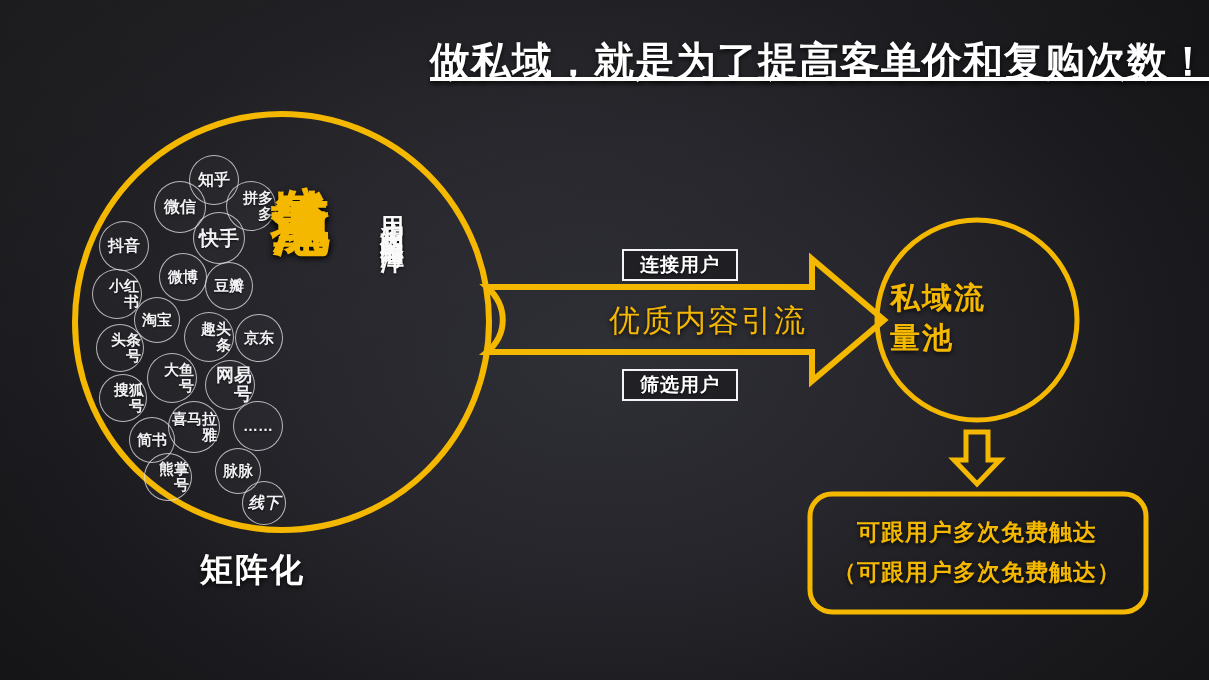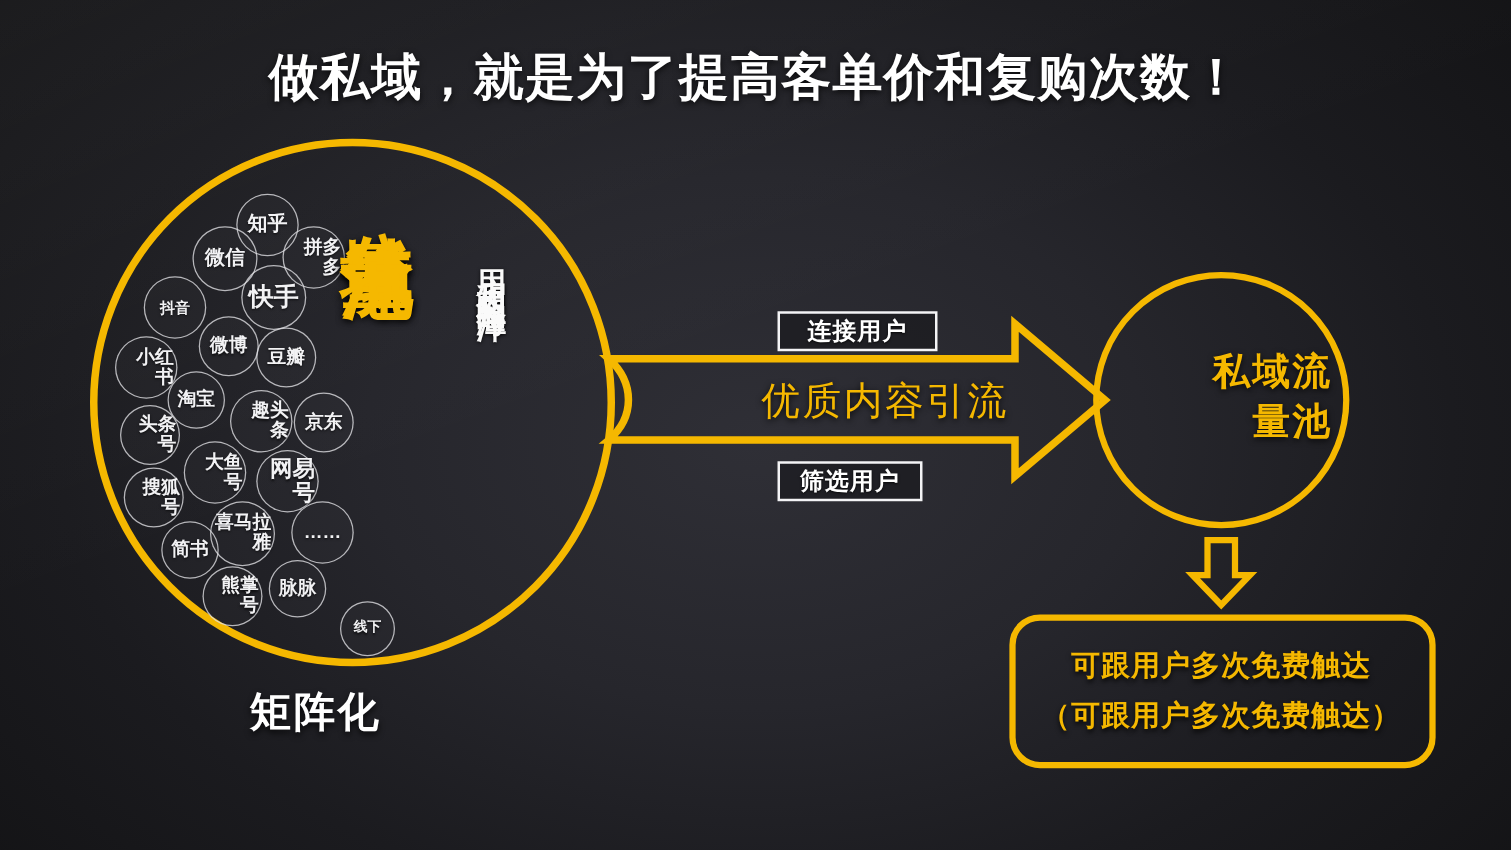--- a/index.html
+++ b/index.html
@@ -15,26 +15,27 @@
       radial-gradient(ellipse 820px 560px at 50% 52%, #2f2f36 0%, #26262c 38%, #1b1b1f 68%, #131315 100%);
   }
   #stage::after{
     content:""; position:absolute; inset:0; pointer-events:none;
     background:linear-gradient(160deg, rgba(255,255,255,.035) 0%, rgba(255,255,255,0) 45%);
   }
 
   
   #title {
     position:absolute; left:0; right:0; top:34px;
-    text-align:center;
+    text-align:right;
     color:#ffffff;
     font-size:40px; font-weight:bold;
     letter-spacing:1px;
     text-shadow:0 2px 5px rgba(0,0,0,.75);
     z-index:6;
+    text-decoration:underline;
   }
 
   
   #art { position:absolute; left:0; top:0; width:1209px; height:680px; z-index:2; }
 
   
   .bubble{
     position:absolute; z-index:4;
     border:1.6px solid rgba(226,226,230,.78);
     border-radius:50%;
@@ -80,28 +81,28 @@
   
   .tag-box{
     position:absolute; z-index:5;
     border:2px solid #f4f4f6;
     background:rgba(22,22,25,.55);
     color:#ffffff; font-size:19px; font-weight:bold;
     letter-spacing:1px;
     display:flex; align-items:center; justify-content:center;
     text-shadow:0 1px 2px rgba(0,0,0,.8);
   }
-  #tag-connect{ left:622px; top:249px; width:128px; height:32px; }
+  #tag-connect{ left:622px; top:249px; width:116px; height:32px; }
   #tag-filter { left:622px; top:369px; width:116px; height:32px; }
 
   
   #private-pool-label{
     position:absolute; z-index:5;
     left:890px; top:278px; width:176px;
-    text-align:right;
+    text-align:left;
     color:#F5B800; font-size:30px; font-weight:bold;
     line-height:1.32; letter-spacing:2px;
     text-shadow:0 2px 5px rgba(0,0,0,.8);
   }
 
   
   #callout-text{
     position:absolute; z-index:5;
     left:812px; top:512px; width:330px;
     text-align:center;
@@ -144,37 +145,37 @@
     <path d="M 966 432 L 988 432 L 988 460 L 1000 460 L 977 484 L 954 460 L 966 460 Z" fill="none" stroke="#F5B800" stroke-width="5" stroke-linejoin="miter"></path>
 
     <rect x="810" y="494" width="336" height="118" rx="22" ry="22" fill="none" stroke="#F5B800" stroke-width="5"></rect>
   </svg>
 
   <div id="bubbles">
       <div class="bubble" style="left: 189px; top: 155px; width: 50px; height: 50px; font-size: 16px;">知乎</div>
       <div class="bubble" style="left: 154px; top: 181px; width: 52px; height: 52px; font-size: 16px;">微信</div>
       <div class="bubble" style="left: 226px; top: 181px; width: 50px; height: 50px; font-size: 15px; line-height: 1.05;">拼多多</div>
       <div class="bubble" style="left: 193px; top: 212px; width: 52px; height: 52px; font-size: 20px;">快手</div>
-      <div class="bubble" style="left: 115px; top: 221px; width: 50px; height: 50px; font-size: 12px;">抖音</div>
+      <div class="bubble" style="left: 99px; top: 221px; width: 50px; height: 50px; font-size: 16px;">抖音</div>
       <div class="bubble" style="left: 159px; top: 253px; width: 48px; height: 48px; font-size: 15px;">微博</div>
       <div class="bubble" style="left: 205px; top: 262px; width: 48px; height: 48px; font-size: 15px;">豆瓣</div>
       <div class="bubble" style="left: 92px; top: 269px; width: 50px; height: 50px; font-size: 15px; line-height: 1.05;">小红书</div>
       <div class="bubble" style="left: 134px; top: 297px; width: 46px; height: 46px; font-size: 15px;">淘宝</div>
       <div class="bubble" style="left: 184px; top: 312px; width: 50px; height: 50px; font-size: 15px; line-height: 1.05;">趣头条</div>
       <div class="bubble" style="left: 235px; top: 314px; width: 48px; height: 48px; font-size: 15px;">京东</div>
       <div class="bubble" style="left: 96px; top: 324px; width: 48px; height: 48px; font-size: 15px; line-height: 1.05;">头条号</div>
       <div class="bubble" style="left: 147px; top: 353px; width: 50px; height: 50px; font-size: 15px; line-height: 1.05;">大鱼号</div>
       <div class="bubble" style="left: 205px; top: 360px; width: 50px; height: 50px; font-size: 18px; line-height: 1.05;">网易号</div>
       <div class="bubble" style="left: 99px; top: 374px; width: 48px; height: 48px; font-size: 15px; line-height: 1.05;">搜狐号</div>
-      <div class="bubble" style="left: 168px; top: 401px; width: 52px; height: 52px; font-size: 15px; line-height: 1.05; font-family: Liberation Serif, serif;">喜马拉雅</div>
+      <div class="bubble" style="left: 168px; top: 401px; width: 52px; height: 52px; font-size: 15px; line-height: 1.05;">喜马拉雅</div>
       <div class="bubble" style="left: 233px; top: 401px; width: 50px; height: 50px; font-size: 15px;">……</div>
       <div class="bubble" style="left: 129px; top: 417px; width: 46px; height: 46px; font-size: 15px;">简书</div>
-      <div class="bubble" style="left: 162px; top: 453px; width: 48px; height: 48px; font-size: 15px; line-height: 1.05;">熊掌号</div>
+      <div class="bubble" style="left: 144px; top: 453px; width: 48px; height: 48px; font-size: 15px; line-height: 1.05;">熊掌号</div>
       <div class="bubble" style="left: 215px; top: 448px; width: 46px; height: 46px; font-size: 15px;">脉脉</div>
-      <div class="bubble" style="left: 272px; top: 481px; width: 44px; height: 44px; font-size: 11px;">线下</div>
+      <div class="bubble" style="left: 242px; top: 481px; width: 44px; height: 44px; font-size: 16px; font-style: italic;">线下</div>
     </div>
 
   <div class="vtext" id="pool-title">公域流量池</div>
   <div class="vtext" id="ocean-text">用户和内容的海洋</div>
 
   <div id="flow-label">优质内容引流</div>
   <div class="tag-box" id="tag-connect">连接用户</div>
   <div class="tag-box" id="tag-filter">筛选用户</div>
 
   <div id="private-pool-label">

